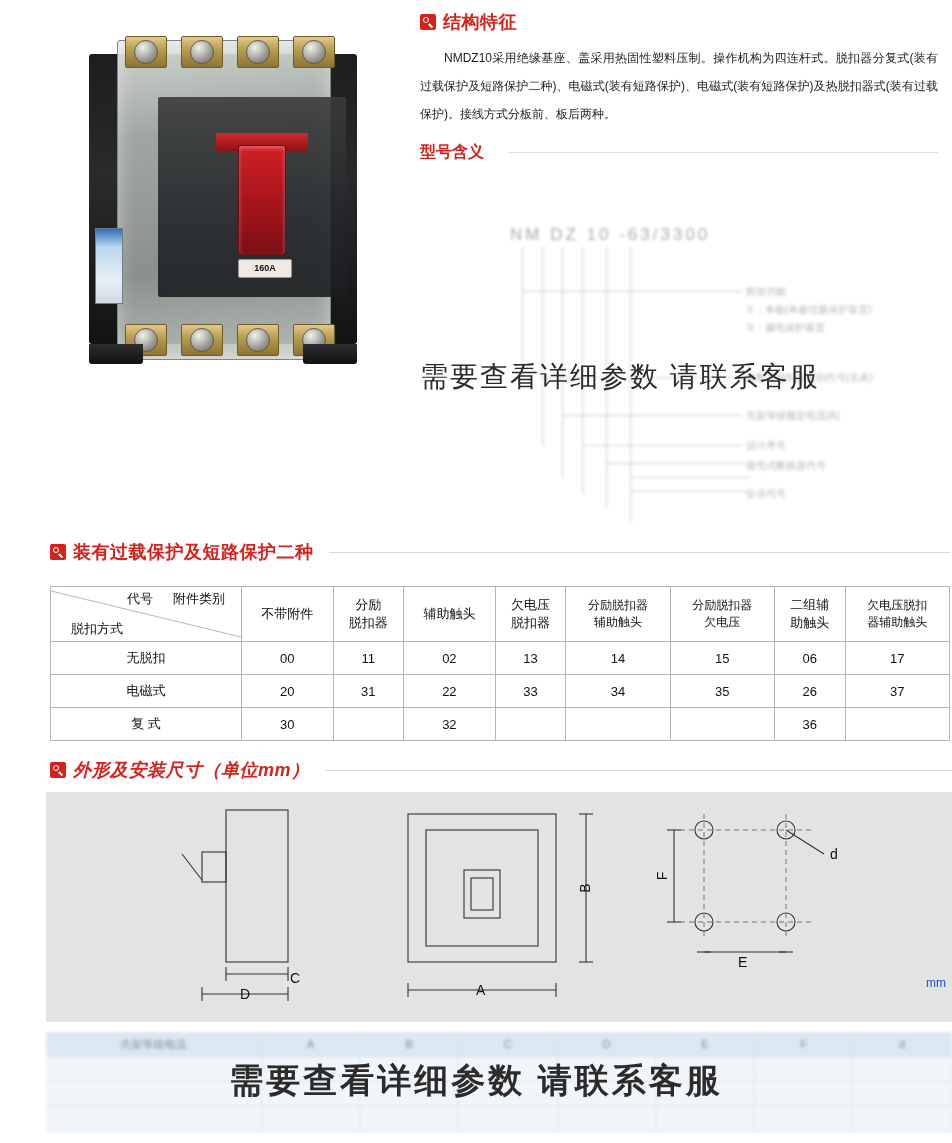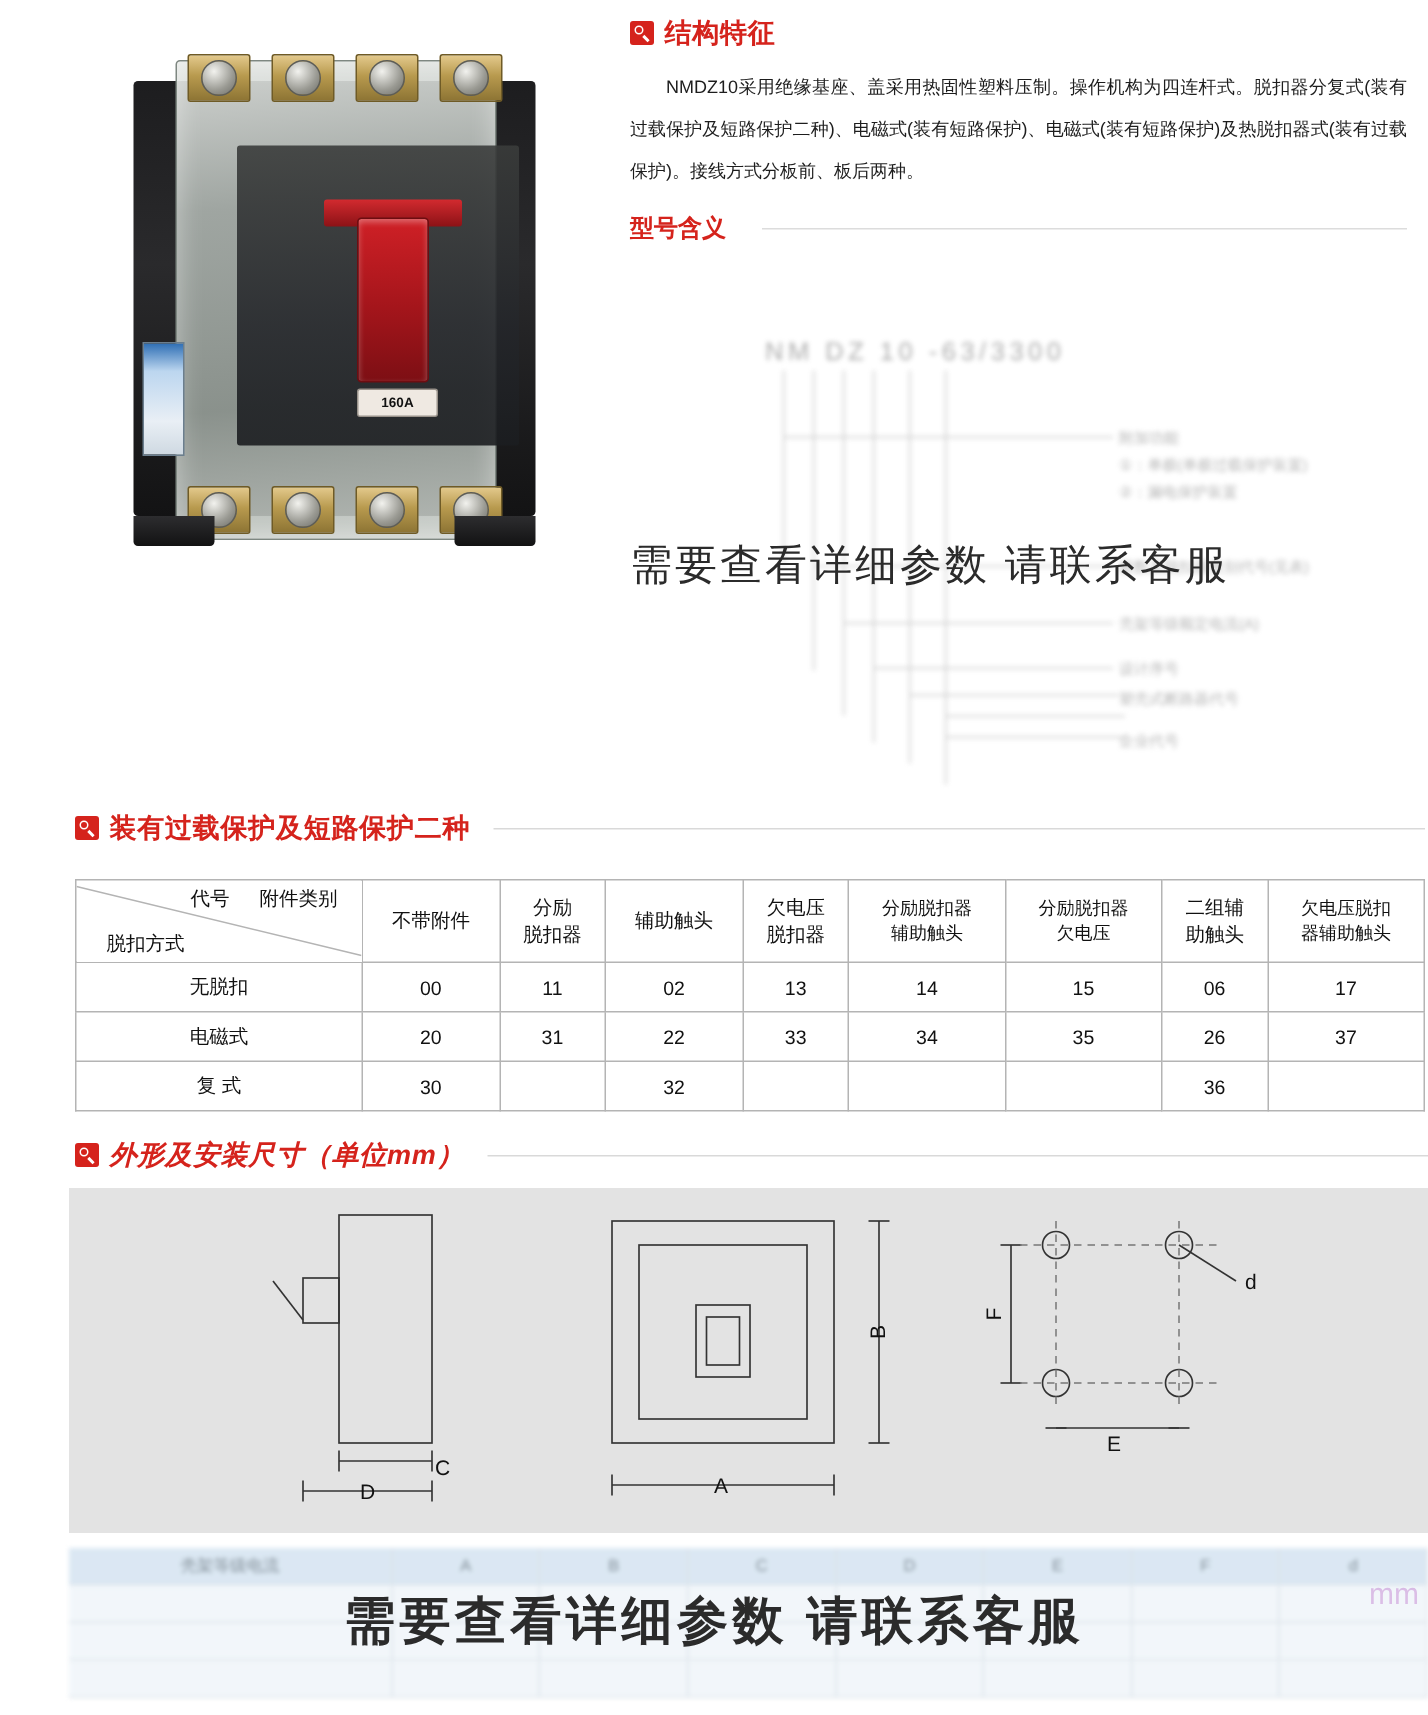--- a/index.html
+++ b/index.html
@@ -140,21 +140,21 @@
   .diag-cell .t1{position:absolute;right:16px;top:3px;}
   .diag-cell .t2{position:absolute;left:20px;bottom:3px;}
 
   
   .head3{position:absolute;left:50px;top:758px;width:908px;font-style:italic;}
   .dims{
     position:absolute;left:46px;top:792px;width:906px;height:230px;
     background:#e3e3e3;
   }
   .dims svg{display:block;}
-  .mm-unit{position:absolute;right:6px;top:1052px;font-size:20px;color:#a21caf;}
+  .mm-unit{position:absolute;right:6px;top:976px;font-size:12px;color:#1d4ed8;}
 
   
   .bot-table{
     position:absolute;left:46px;top:1032px;width:906px;height:96px;
     filter:blur(1.4px);opacity:.75;
   }
   .bot-row{display:flex;width:100%;height:24px;border-bottom:1px solid #cfd9e2;}
   .bot-row.h{background:#cfe0ef;}
   .bot-row.a{background:#eef4f9;}
   .bot-cell{flex:1;border-right:1px solid #cfd9e2;font-size:11px;color:#5b6b78;text-align:center;line-height:24px;}

